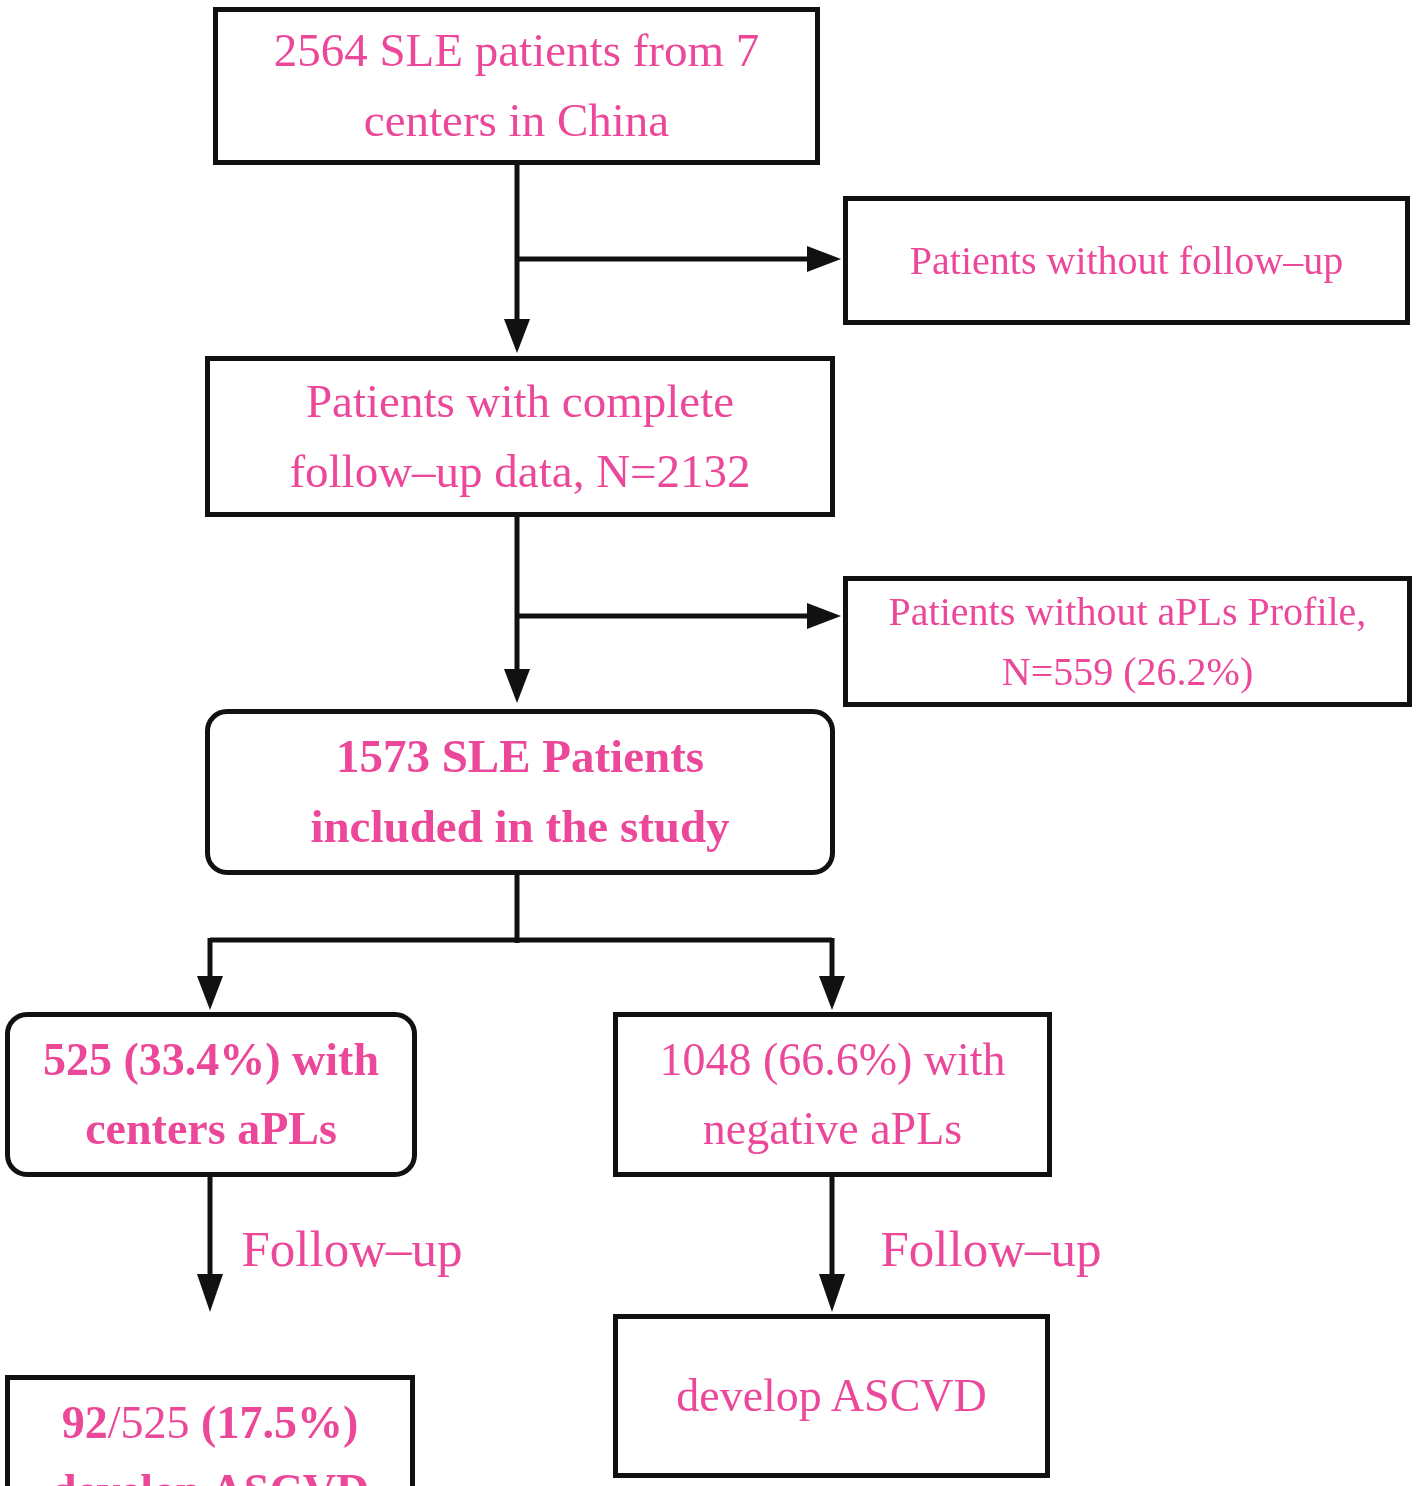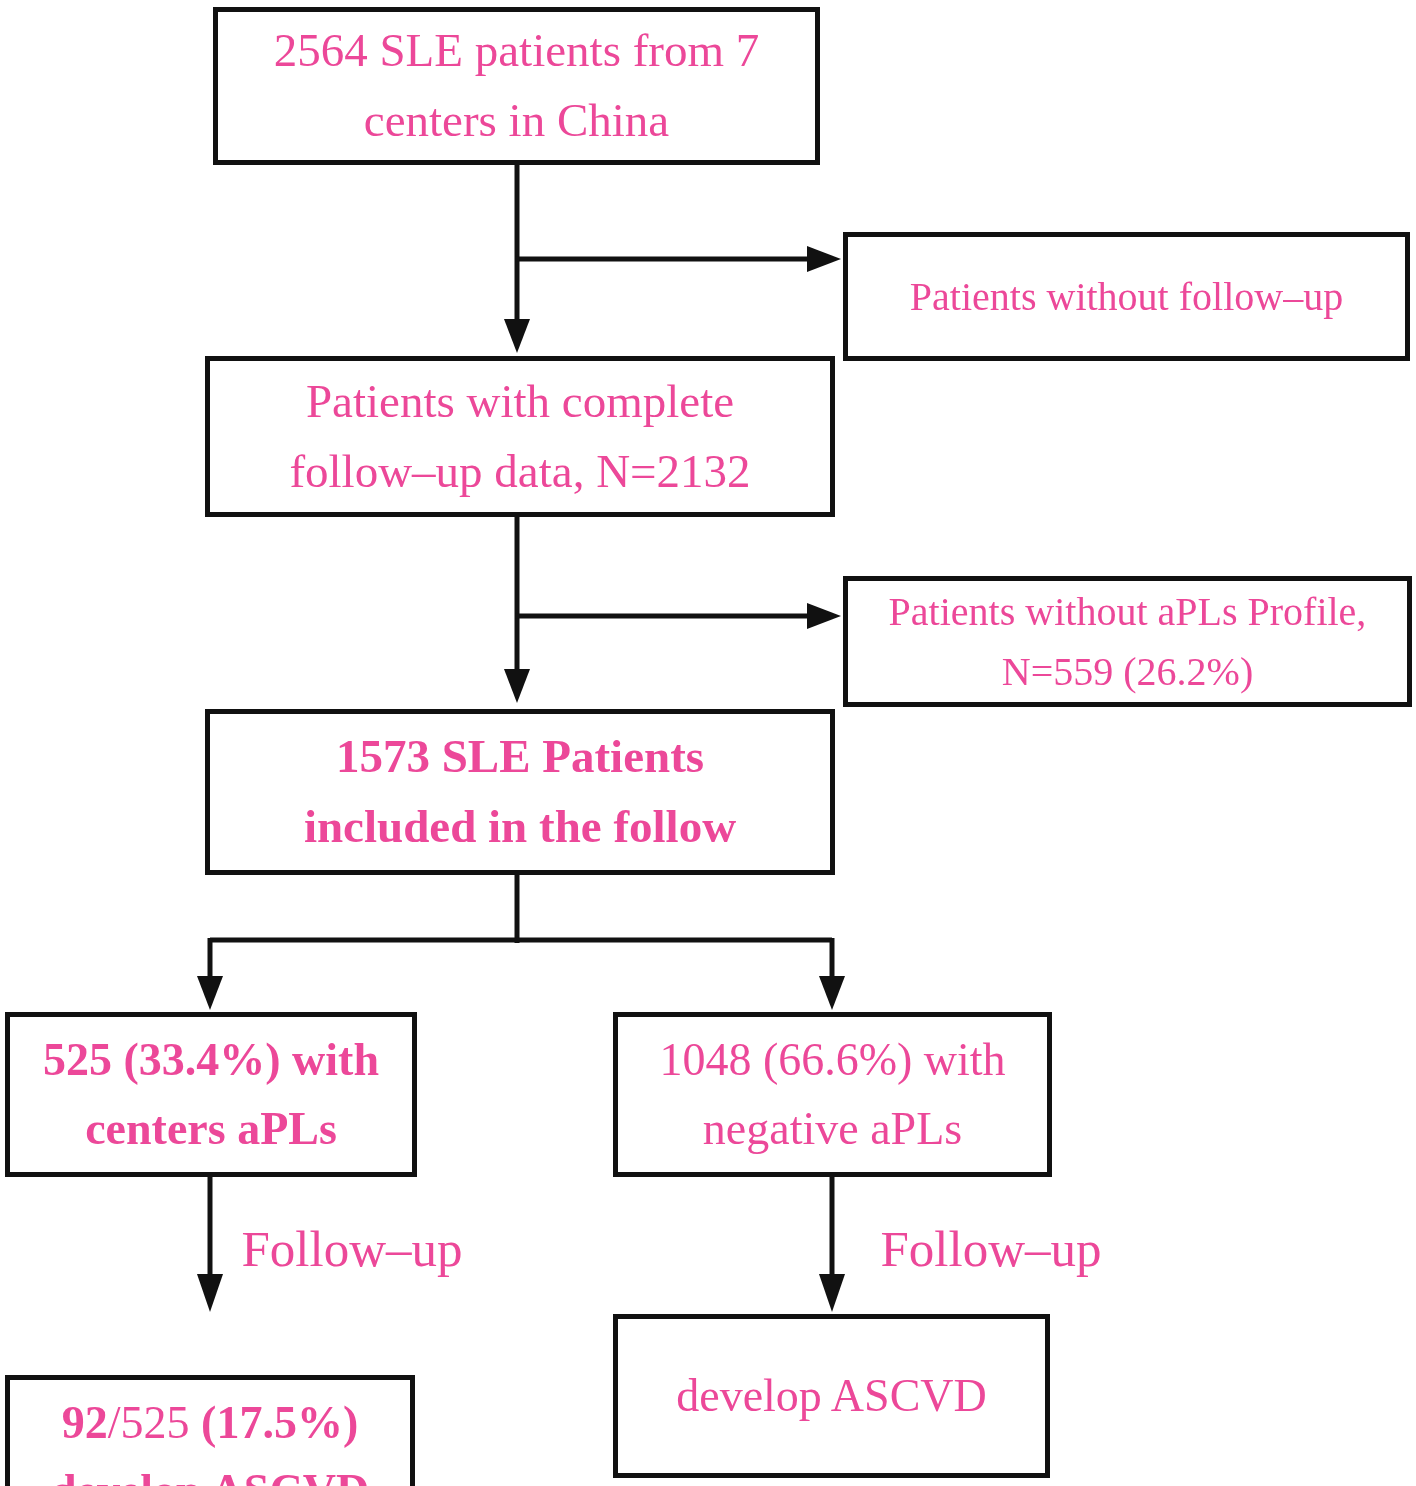--- a/index.html
+++ b/index.html
@@ -43,25 +43,25 @@
     text-align: center;
   }
   .fbox .ln {
     display: block;
     white-space: nowrap;
     line-height: 1.48;
   }
   .fs-main  { font-size: 47px; }
   .fs-side  { font-size: 40px; }
   .fs-branch{ font-size: 46px; align-items: center; }
-  .bold { font-weight: 700; }
+  .bold { font-weight: 700; border-radius: 22px; }
   .reg  { font-weight: 400; }
 
   .box-enrollment        { left: 213px; top: 7px;    width: 607px; height: 158px; }
-  .box-excluded-followup { left: 843px; top: 196px;  width: 567px; height: 129px; margin-top: 36px; }
+  .box-excluded-followup { left: 843px; top: 196px;  width: 567px; height: 129px; }
   .box-complete-followup { left: 205px; top: 356px;  width: 630px; height: 161px; }
   .box-excluded-apls     { left: 843px; top: 559px;  width: 569px; height: 131px; margin-top: 17px; }
   .box-included          { left: 205px; top: 709px;  width: 630px; height: 166px; }
   .box-positive-apls     { left: 5px;   top: 1012px; width: 412px; height: 165px; }
   .box-negative-apls     { left: 613px; top: 1012px; width: 439px; height: 165px; }
   .box-positive-ascvd    { left: 5px;   top: 1375px; width: 410px; height: 164px; }
   .box-negative-ascvd    { left: 613px; top: 1314px; width: 437px; height: 164px; }
 
   .arrow-label {
     position: absolute;
@@ -121,21 +121,21 @@
     <span class="ln">follow–up data, N=2132</span>
   </div>
 
   <div class="fbox box-excluded-apls fs-side reg">
     <span class="ln">Patients without aPLs Profile,</span>
     <span class="ln">N=559 (26.2%)</span>
   </div>
 
   <div class="fbox box-included fs-main bold">
     <span class="ln">1573 SLE Patients</span>
-    <span class="ln">included in the follow</span>
+    <span class="ln">included in the study</span>
   </div>
 
   <div class="fbox box-positive-apls fs-branch bold">
     <span class="ln">525 (33.4%) with</span>
     <span class="ln">centers aPLs</span>
   </div>
 
   <div class="fbox box-negative-apls fs-branch reg">
     <span class="ln">1048 (66.6%) with</span>
     <span class="ln">negative aPLs</span>

